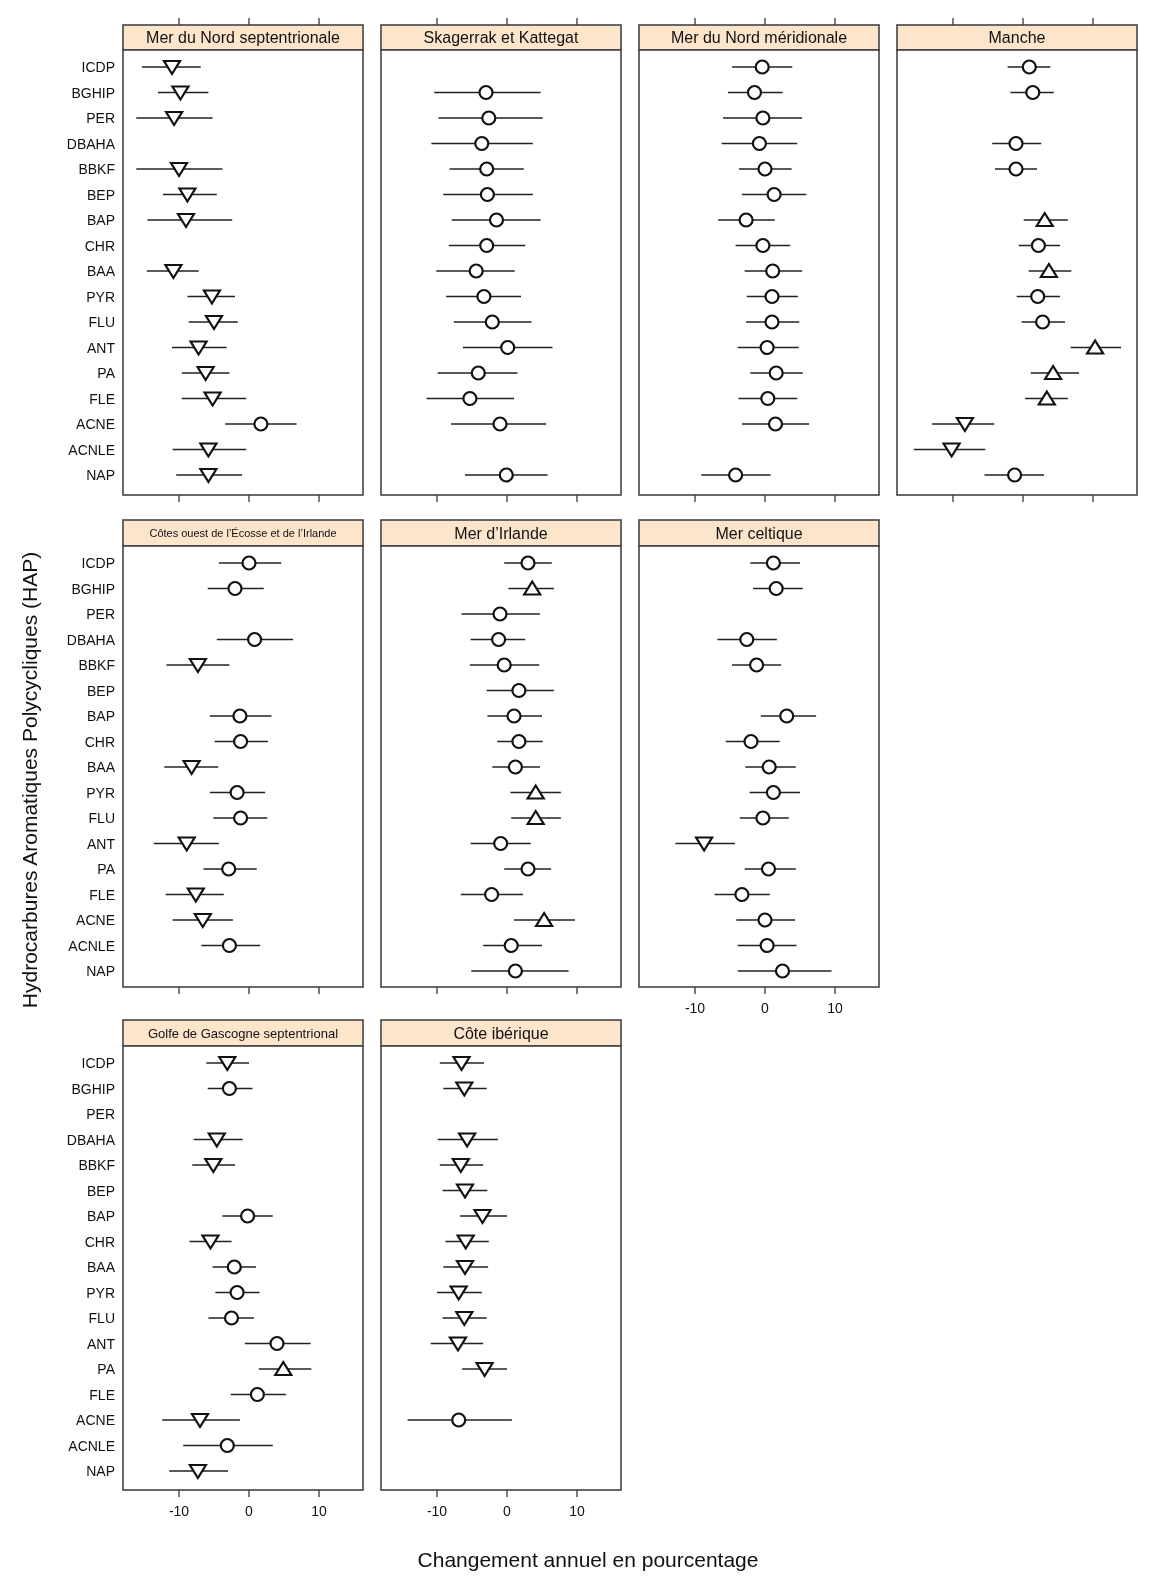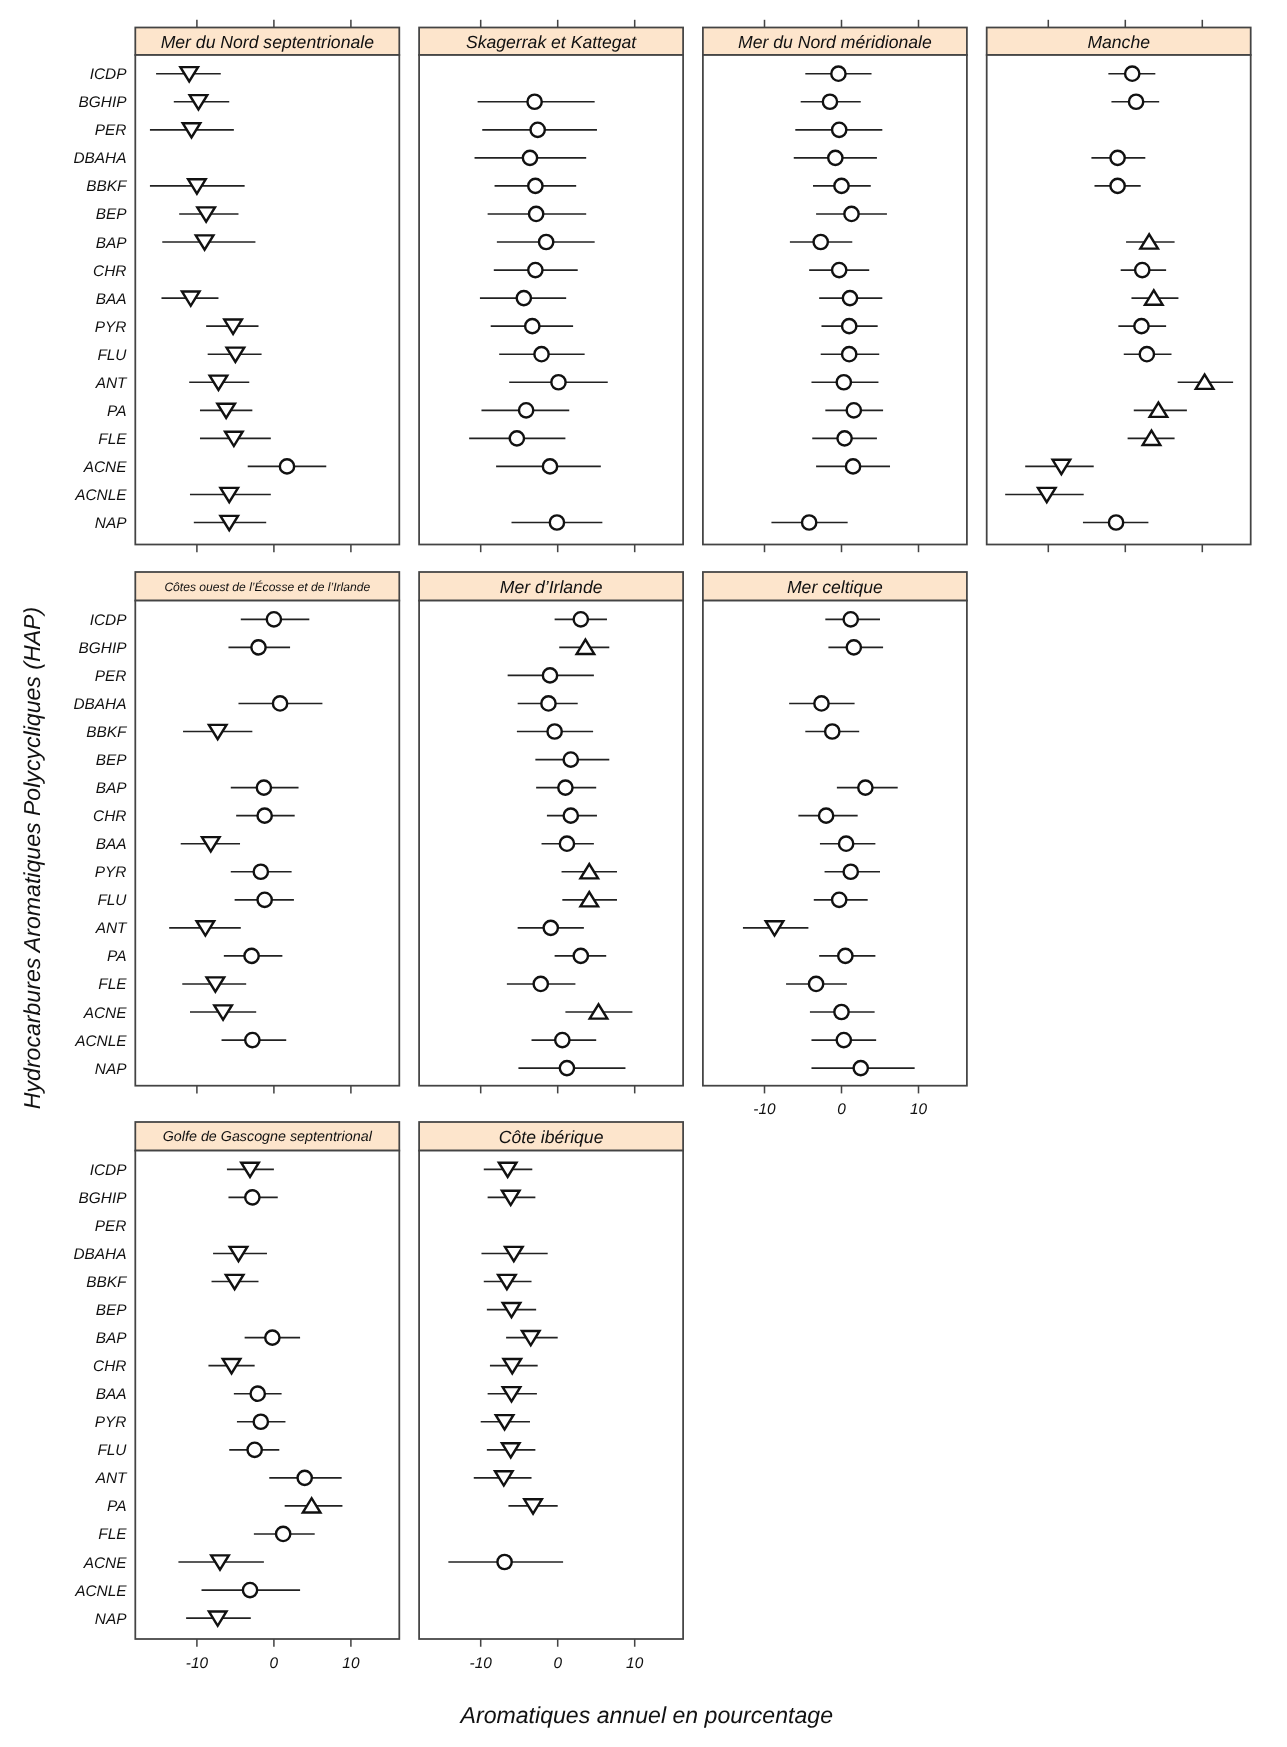--- a/index.html
+++ b/index.html
@@ -1,17 +1,17 @@
 <!DOCTYPE html>
 <html><head>
 <meta charset="utf-8">
 <style>
   html, body { margin:0; padding:0; background:#ffffff; }
   body { width:1170px; height:1588px; position:relative; overflow:hidden; font-family:"Liberation Sans", sans-serif; color:#111; }
-  #fig { position:absolute; left:0; top:0; width:1170px; height:1588px;font-style:italic; }
+  #fig { position:absolute; left:0; top:0; width:1170px; height:1588px; }
   .ylab { position:absolute; left:30px; top:780px; transform:translate(-50%,-50%) rotate(-90deg); font-size:21px; white-space:nowrap; color:#111; }
   .xlab { position:absolute; left:588px; top:1548px; transform:translateX(-50%); font-size:21px; white-space:nowrap; color:#111; }
 </style>
 </head>
 <body>
 
 <div id="fig">
   <svg id="plot" width="1170" height="1588" xmlns="http://www.w3.org/2000/svg">
       <g>
         <rect x="123" y="25" width="240" height="25" fill="#fde5cc" stroke="#444" stroke-width="1.6"></rect>
@@ -422,14 +422,14 @@
         <polygon points="456.3,1312 472.3,1312 464.3,1325" fill="#fff" stroke="#111" stroke-width="2.2" stroke-linejoin="miter"></polygon>
         <line x1="430.7" y1="1343.5" x2="483.2" y2="1343.5" stroke="#222" stroke-width="1.5"></line>
         <polygon points="450,1337.5 466,1337.5 458,1350.5" fill="#fff" stroke="#111" stroke-width="2.2" stroke-linejoin="miter"></polygon>
         <line x1="462.2" y1="1369" x2="507" y2="1369" stroke="#222" stroke-width="1.5"></line>
         <polygon points="476.6,1363 492.6,1363 484.6,1376" fill="#fff" stroke="#111" stroke-width="2.2" stroke-linejoin="miter"></polygon>
         <line x1="407.6" y1="1420" x2="511.9" y2="1420" stroke="#222" stroke-width="1.5"></line>
         <circle cx="458.7" cy="1420" r="6.5" fill="#fff" stroke="#111" stroke-width="2.2"></circle>
       </g>
     </svg>
   <div class="ylab">Hydrocarbures Aromatiques Polycycliques (HAP)</div>
-  <div class="xlab">Aromatiques annuel en pourcentage</div>
+  <div class="xlab">Changement annuel en pourcentage</div>
 </div>
 
 </body></html>

